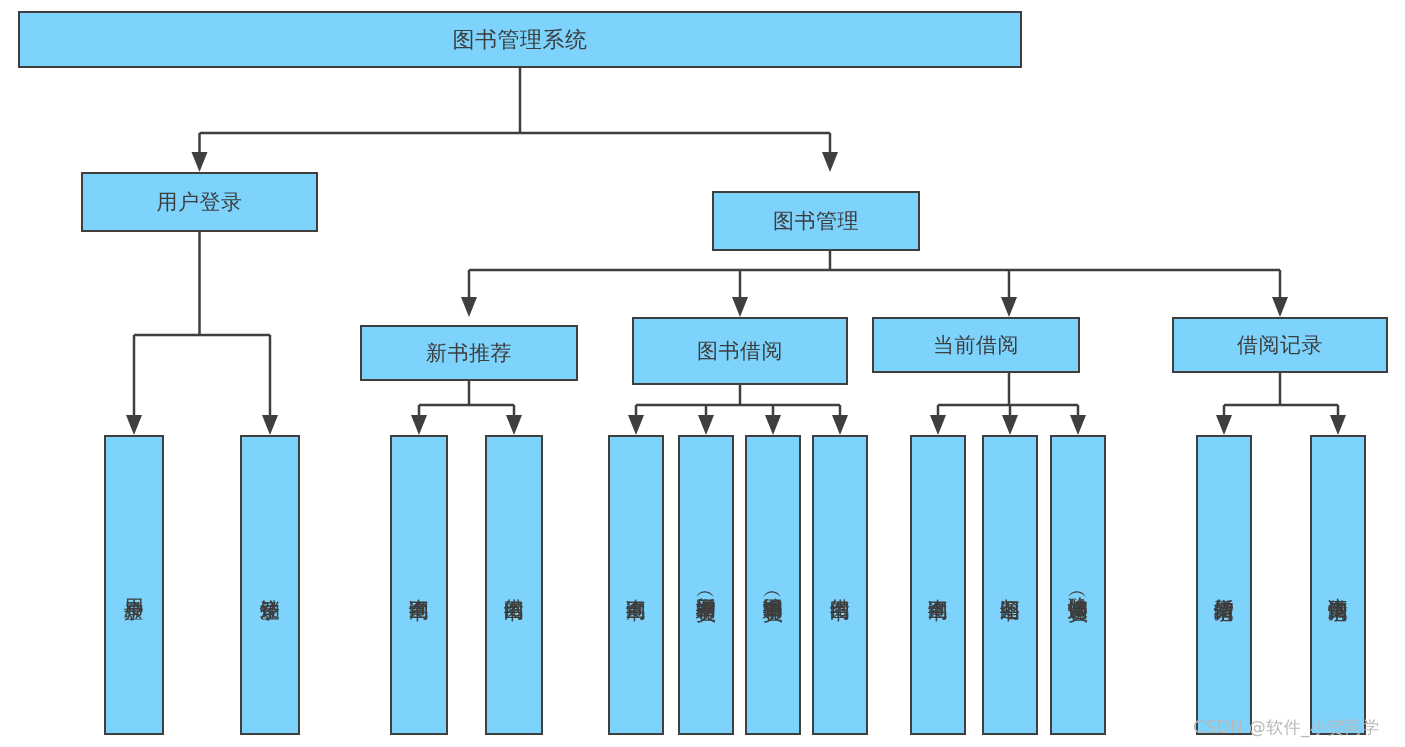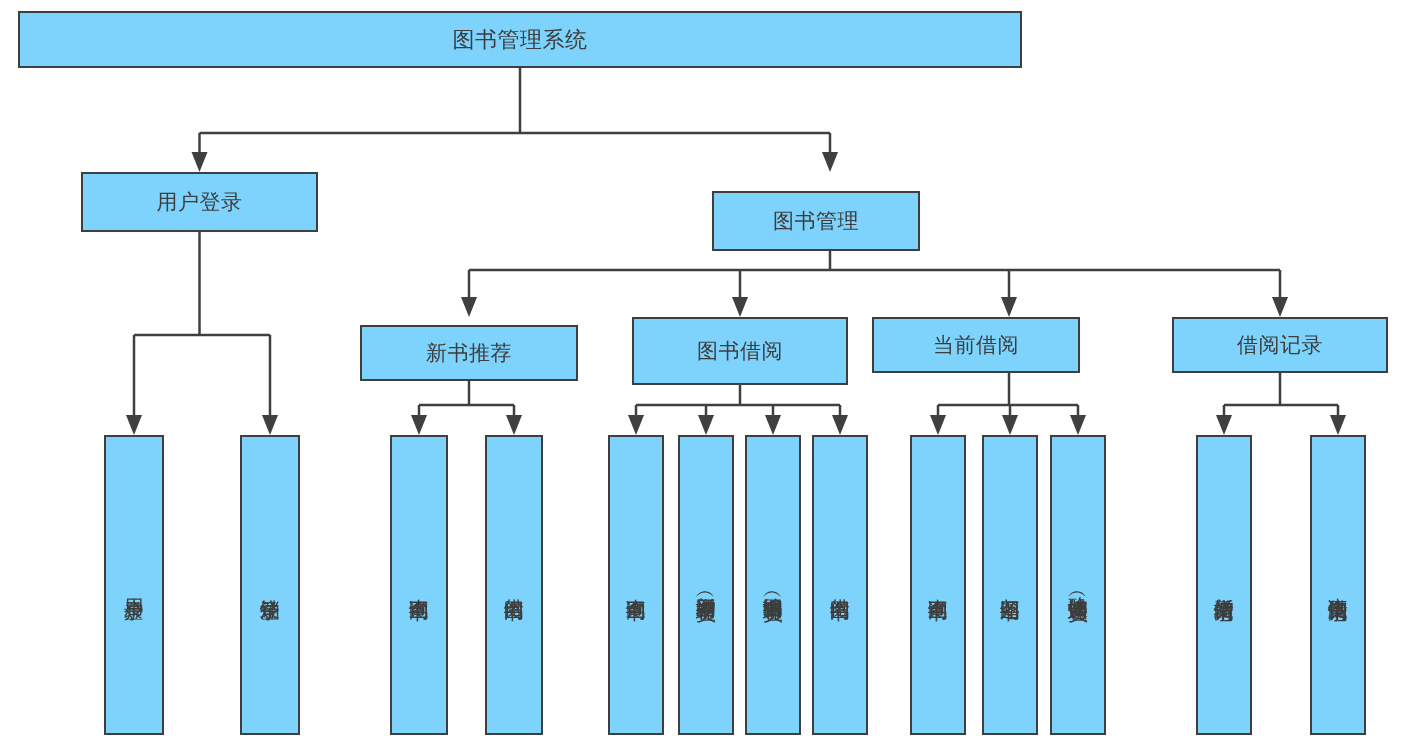--- a/index.html
+++ b/index.html
@@ -187,14 +187,15 @@
         <span class="node-label">确认归还（管理员）</span>
       </div>
       <div class="node leaf" style="left: 1196px; top: 435px; width: 56px; height: 300px;">
         <span class="node-label">新增借阅记录</span>
       </div>
       <div class="node leaf" style="left: 1310px; top: 435px; width: 56px; height: 300px;">
         <span class="node-label">查询借阅记录</span>
       </div>
     </div>
 
+  <div class="watermark" style="left: 1193px; top: 716px;">CSDN @软件_小贺同学</div>
 
 </div>
 
 </body></html>

